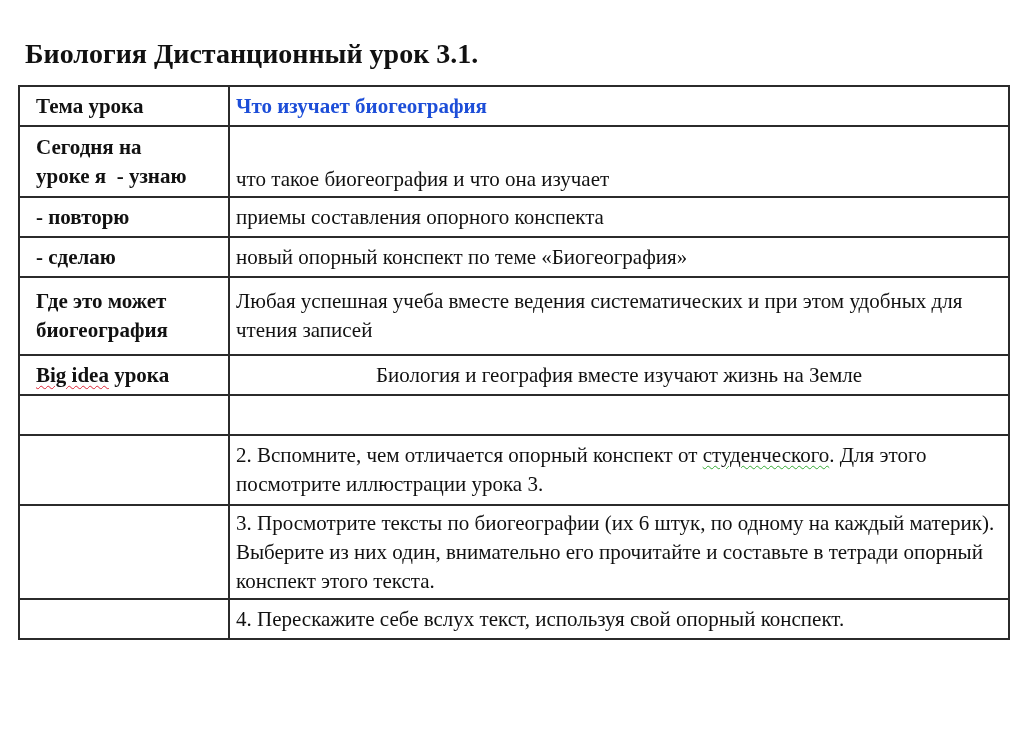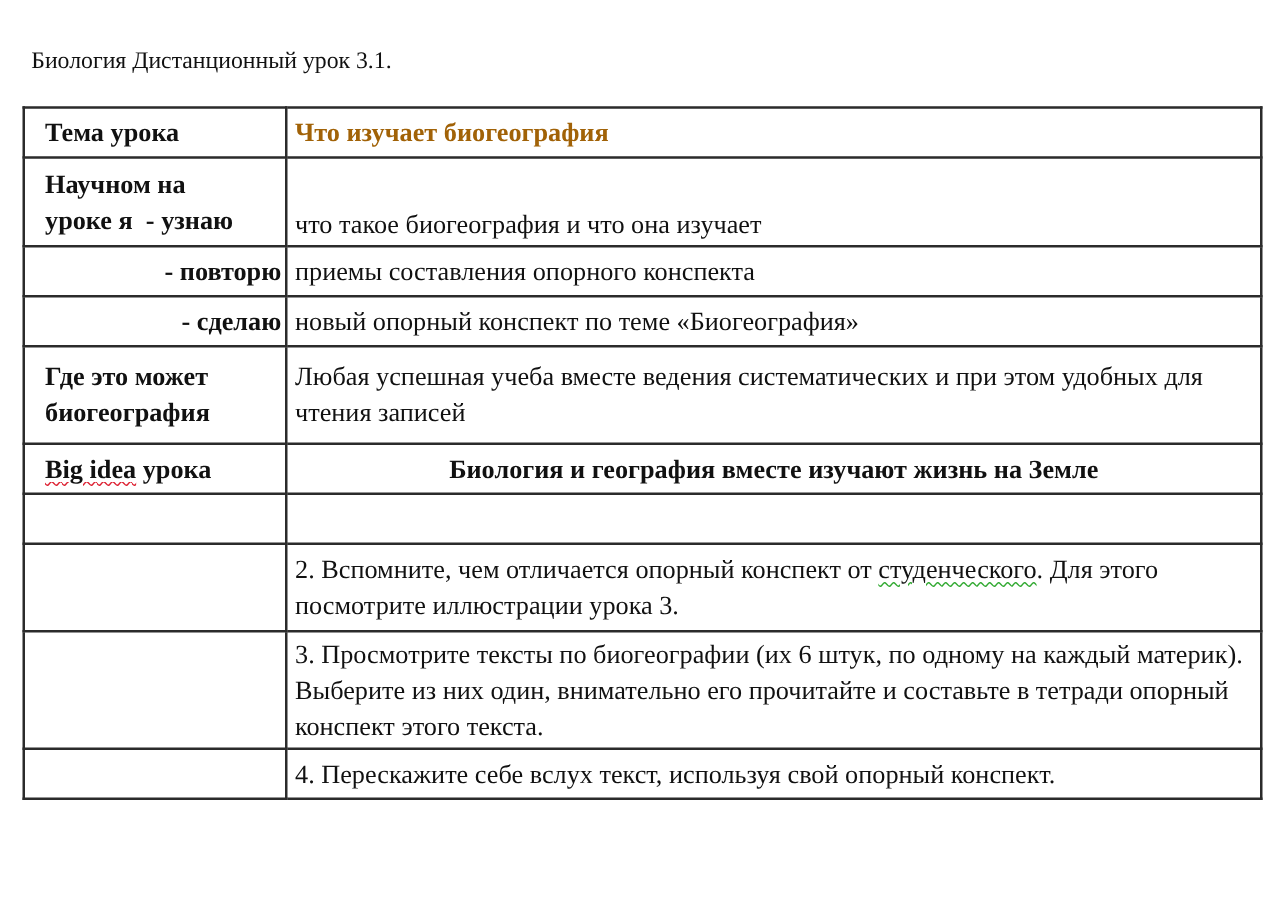--- a/index.html
+++ b/index.html
@@ -1,46 +1,46 @@
 <!DOCTYPE html>
 <html><head>
 <meta charset="utf-8">
 <style>
   html, body { margin: 0; padding: 0; background: #ffffff; }
   body { width: 1028px; height: 735px; position: relative; overflow: hidden;
          font-family: "Liberation Serif", "DejaVu Serif", serif; color: #111; }
-  .title { position: absolute; left: 25px; top: 38px; font-size: 19px; font-weight: normal; text-align: right; }
+  .title { position: absolute; left: 25px; top: 38px; font-size: 28px; font-weight: bold; text-align: right; }
   table { position: absolute; left: 18px; top: 85px; width: 992px;
           border-collapse: collapse; table-layout: fixed; }
   td { border: 2px solid #2b2b2b; padding: 2px 6px; font-size: 21px; line-height: 29px;
        vertical-align: middle; }
   td.c1 { width: 186px; font-weight: bold; padding-left: 16px; }
-  td.c1.right { text-align: right; padding-right: 3px; margin-top: 36px; }
+  td.c1.right { padding-right: 3px; margin-top: 36px; }
   td.top { vertical-align: top; }
   td.bottom { vertical-align: bottom; }
-  .red { color: #a16207; font-weight: bold; }
-  .center-bold { text-align: center; font-weight: bold; }
+  .red { color: #1d4ed8; font-weight: bold; }
+  .center-bold { text-align: center; font-weight: normal; }
   .cond { font-family: "Liberation Sans Narrow", "Liberation Serif", serif; }
   .squig { text-decoration: underline wavy #d23; text-decoration-thickness: 1px; text-underline-offset: 3px; }
   .squig-g { text-decoration: underline wavy #3a3; text-decoration-thickness: 1px; text-underline-offset: 3px; }
 </style>
 </head>
 <body>
 
 <div class="title">Биология Дистанционный урок 3.1.</div>
 
 <table>
   <tbody>
       <tr style="height:40px">
     <td class="c1">Тема урока</td>
     <td class="red">Что изучает биогеография</td>
   </tr>
   <tr style="height:71px">
     <td class="c1">
-      <div>Научном на</div>
+      <div>Сегодня на</div>
       <div style="white-space:pre">уроке я  - узнаю</div>
     </td>
     <td class="bottom cond">что такое биогеография и что она изучает</td>
   </tr>
   <tr style="height:40px">
     <td class="c1 right cond">- повторю</td>
     <td class="cond">приемы составления опорного конспекта</td>
   </tr>
   <tr style="height:40px">
     <td class="c1 right cond">- сделаю</td>

